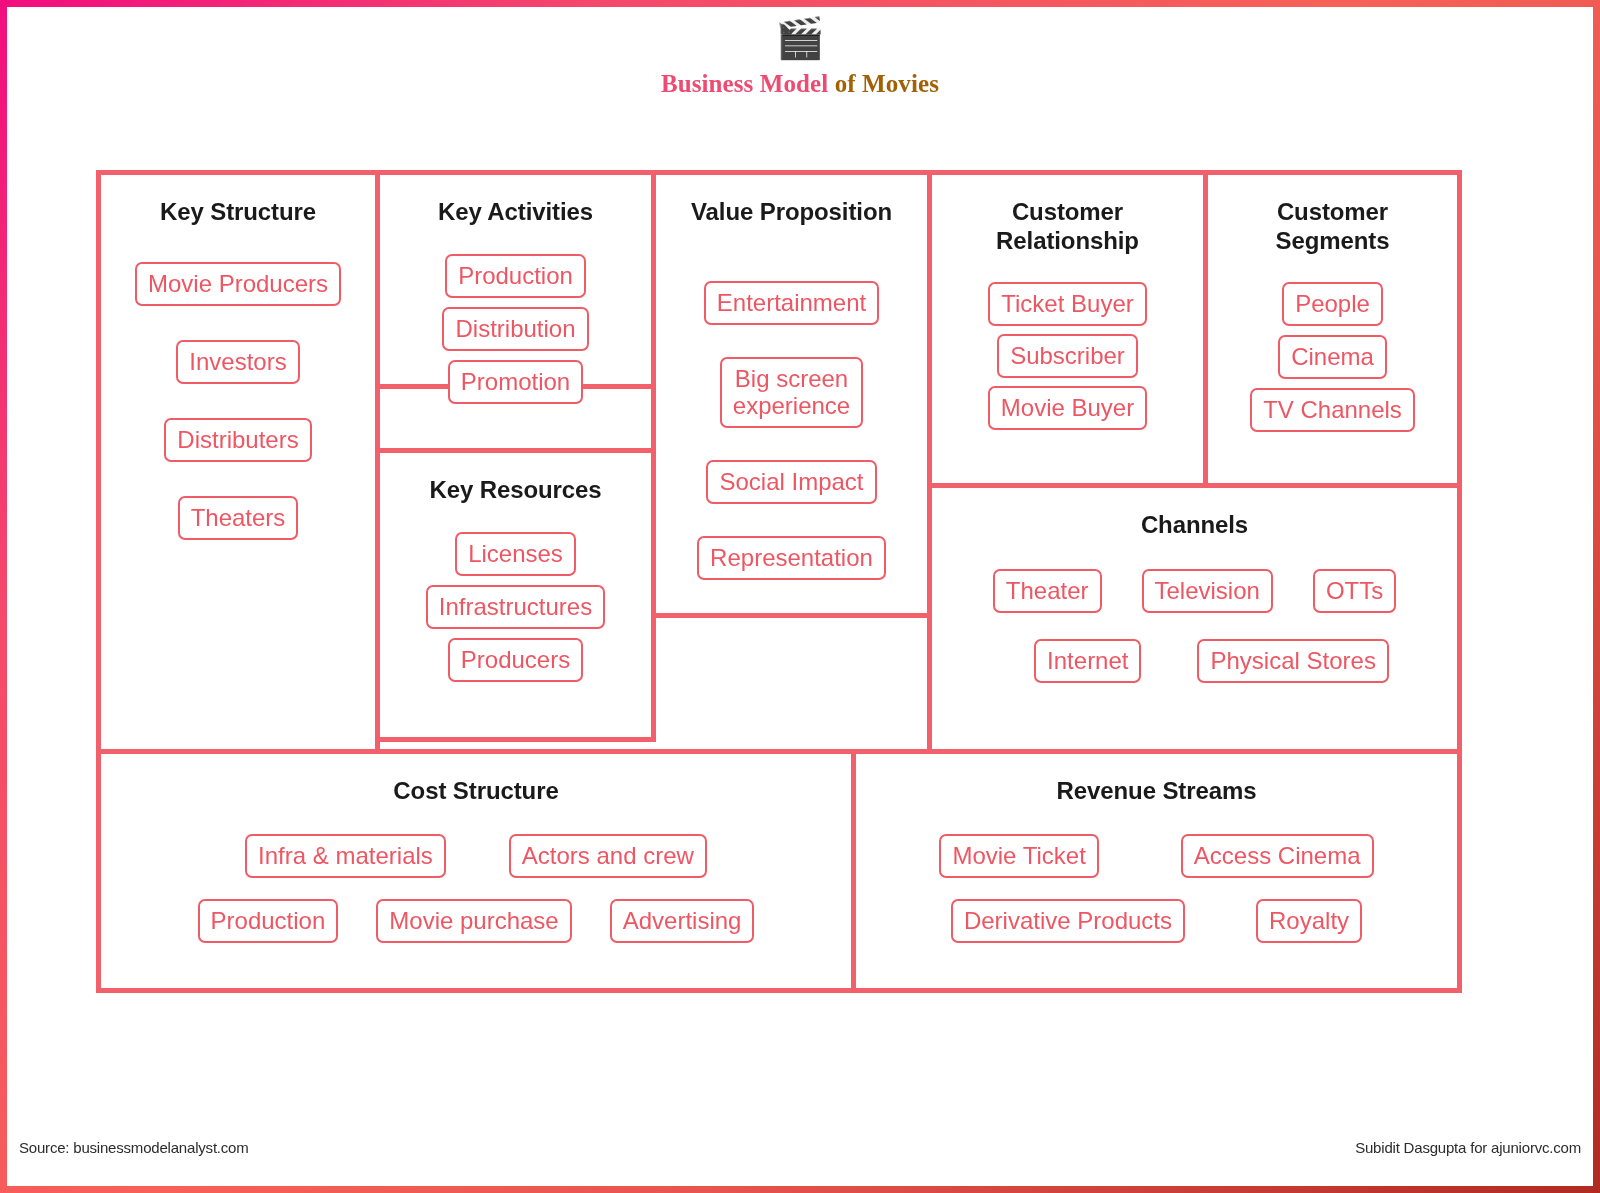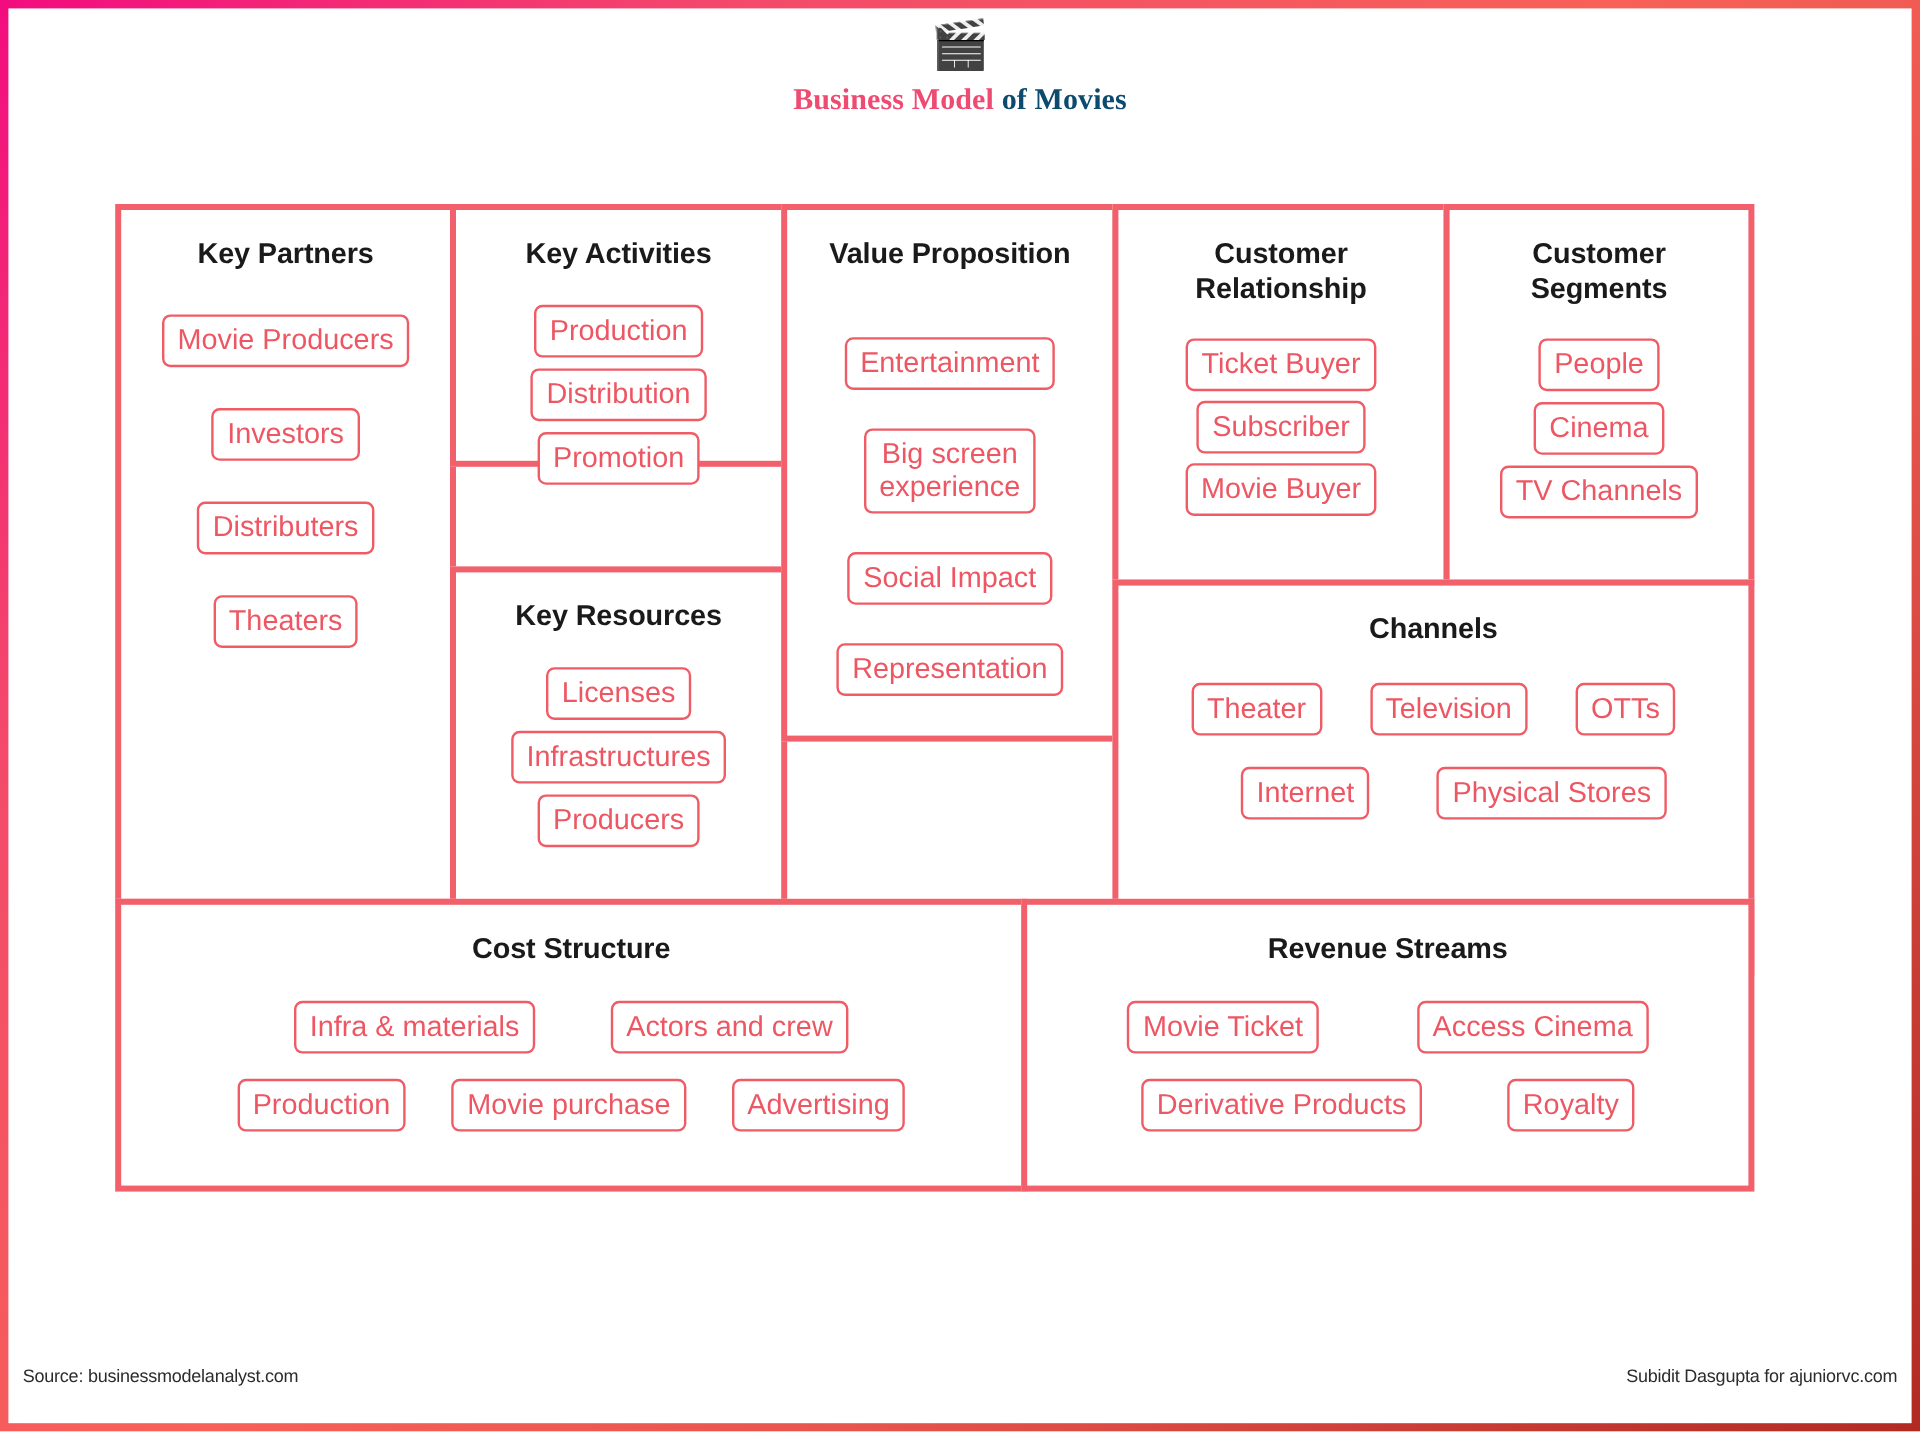--- a/index.html
+++ b/index.html
@@ -47,21 +47,21 @@
   }
   .title-text {
     font-family: "Liberation Serif", serif;
     font-size: 25px;
     font-weight: bold;
     line-height: 30px;
     margin-top: 8px;
     letter-spacing: .1px;
   }
   .title-pink { color: #EE4A72; }
-  .title-dark { color: #0c4a6e; }
+  .title-dark { color: #a16207; }
 
   
   #canvas {
     position: absolute;
     left: 89px;
     top: 163px;
     width: 1366px;
     height: 823px;
   }
   .blk {
@@ -100,21 +100,21 @@
     font-size: 24px;
     line-height: 27px;
     padding: 6px 11px 7px 11px;
     background: #ffffff;
     white-space: pre-line;
   }
 
   
   #kp   { left: 0;     top: 0;    width: 284px; height: 584px; }
   #ka   { left: 279px; top: 0;    width: 281px; height: 219px; }
-  #kr   { left: 279px; top: 302px;width: 281px; height: 294px; }
+  #kr   { left: 279px; top: 278px;width: 281px; height: 294px; }
   #vp   { left: 555px; top: 0;    width: 281px; height: 448px; }
   #cr   { left: 831px; top: 0;    width: 281px; height: 318px; }
   #cs   { left: 1107px;top: 0;    width: 259px; height: 318px; }
   #ch   { left: 831px; top: 313px;width: 535px; height: 330px; }
   #cost { left: 0;     top: 579px;width: 760px; height: 244px; }
   #rev  { left: 755px; top: 579px;width: 611px; height: 244px; }
 
   
   #kp .items { padding-top: 36px; gap: 34px; }
   
@@ -164,21 +164,21 @@
     <div class="title-block">
       <span class="clapper-icon">🎬</span>
       <div class="title-text">
         <span class="title-pink">Business Model</span><span class="title-dark"> of Movies</span>
       </div>
     </div>
 
     <div id="canvas">
 
       <div class="blk" id="kp">
-        <div class="blk-title pad-t-1">Key Partners</div>
+        <div class="blk-title pad-t-1">Key Structure</div>
         <div class="items">
           <span class="chip">Movie Producers</span>
           <span class="chip">Investors</span>
           <span class="chip">Distributers</span>
           <span class="chip">Theaters</span>
         </div>
       </div>
 
       <div class="blk" id="ka">
         <div class="blk-title pad-t-1">Key Activities</div>

